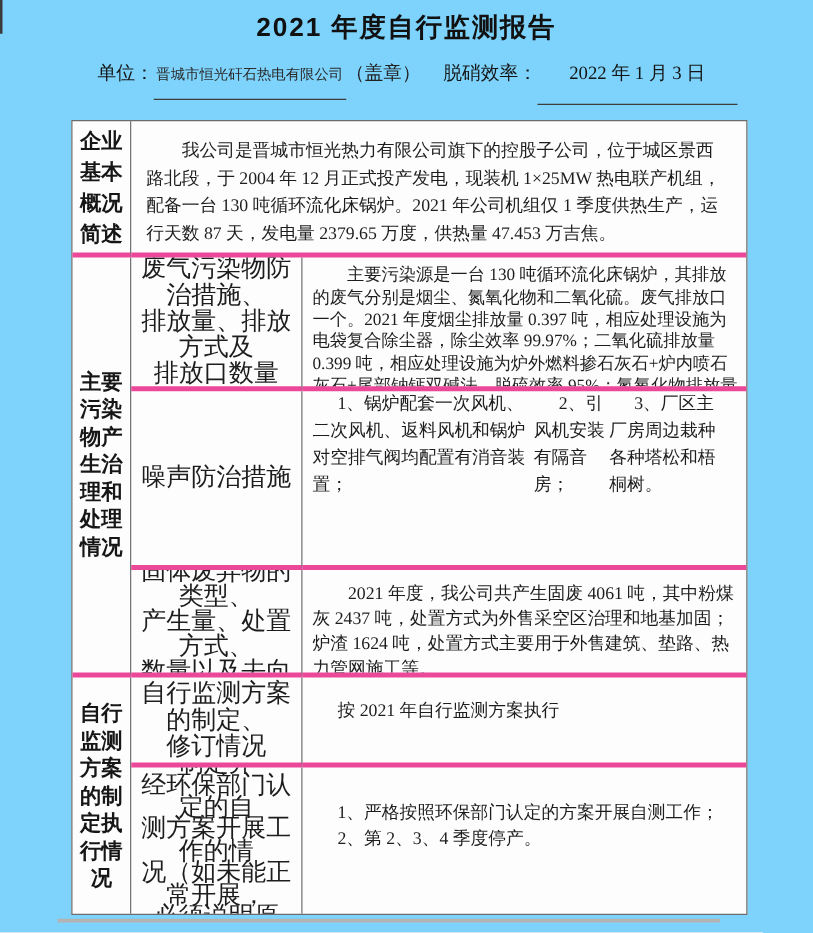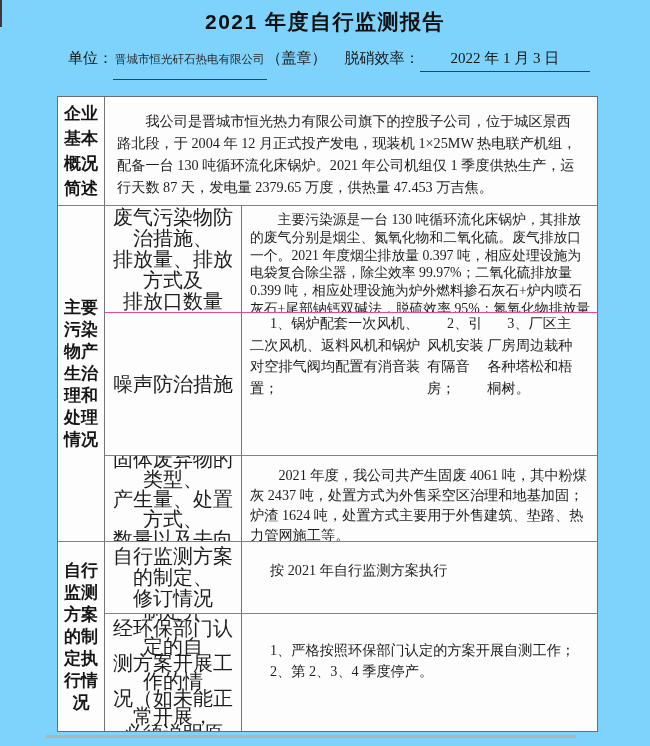--- a/index.html
+++ b/index.html
@@ -16,47 +16,47 @@
   .table-shadow{position:absolute;left:46px;top:735px;width:530px;height:3px;background:#b3b3b3;}
 
   
   .doc-title{
     position:absolute;top:8px;left:0;width:100%;
     text-align:center;font-size:21px;font-weight:bold;letter-spacing:1.5px;color:#111;
   }
 
   
   .unit-row{
-    position:absolute;top:49px;left:68px;right:60px;
+    position:absolute;top:49px;left:78px;right:60px;
     display:flex;align-items:baseline;font-size:15px;white-space:nowrap;
   }
   .unit-label,.date-label{flex:0 0 auto;color:#141414;}
   .company{
     flex:0 0 auto;font-size:11.5px;color:#2a2a2a;
     border-bottom:1px solid #3c3c3c;padding:0 2px 12px 2px;
   }
   .seal{flex:0 0 auto;}
   .unit-gap{flex:0 0 18px;}
   .date-area{
     flex:1 1 auto;text-align:center;border-bottom:1px solid #3c3c3c;
-    padding-bottom:3px;font-size:15px;color:#141414;
+    padding-bottom:15px;font-size:15px;color:#141414;
   }
 
   
   .report-table{
     position:absolute;left:57px;top:96px;width:541px;height:636px;
     display:grid;box-sizing:border-box;
     grid-template-columns:47px 137px 1fr;
     grid-template-rows:109px 107px 143px 86px 72px 1fr;
     border:1.4px solid #6c6c6c;
     background:#fdfdfd;
   }
   .cell{box-sizing:border-box;overflow:hidden;}
   .br{border-right:1px solid #757575;}
-  .bb{border-bottom:1px solid #ec4899;}
+  .bb{border-bottom:4px solid #ec4899;}
 
   .vhead{
     display:flex;align-items:center;justify-content:center;text-align:center;
     white-space:pre-line;font-weight:bold;font-size:17px;color:#161616;
   }
   .vh1{line-height:25px;}
   .vh2,.vh3{line-height:22px;}
 
   .rlabel{
     display:flex;align-items:center;justify-content:center;text-align:center;

